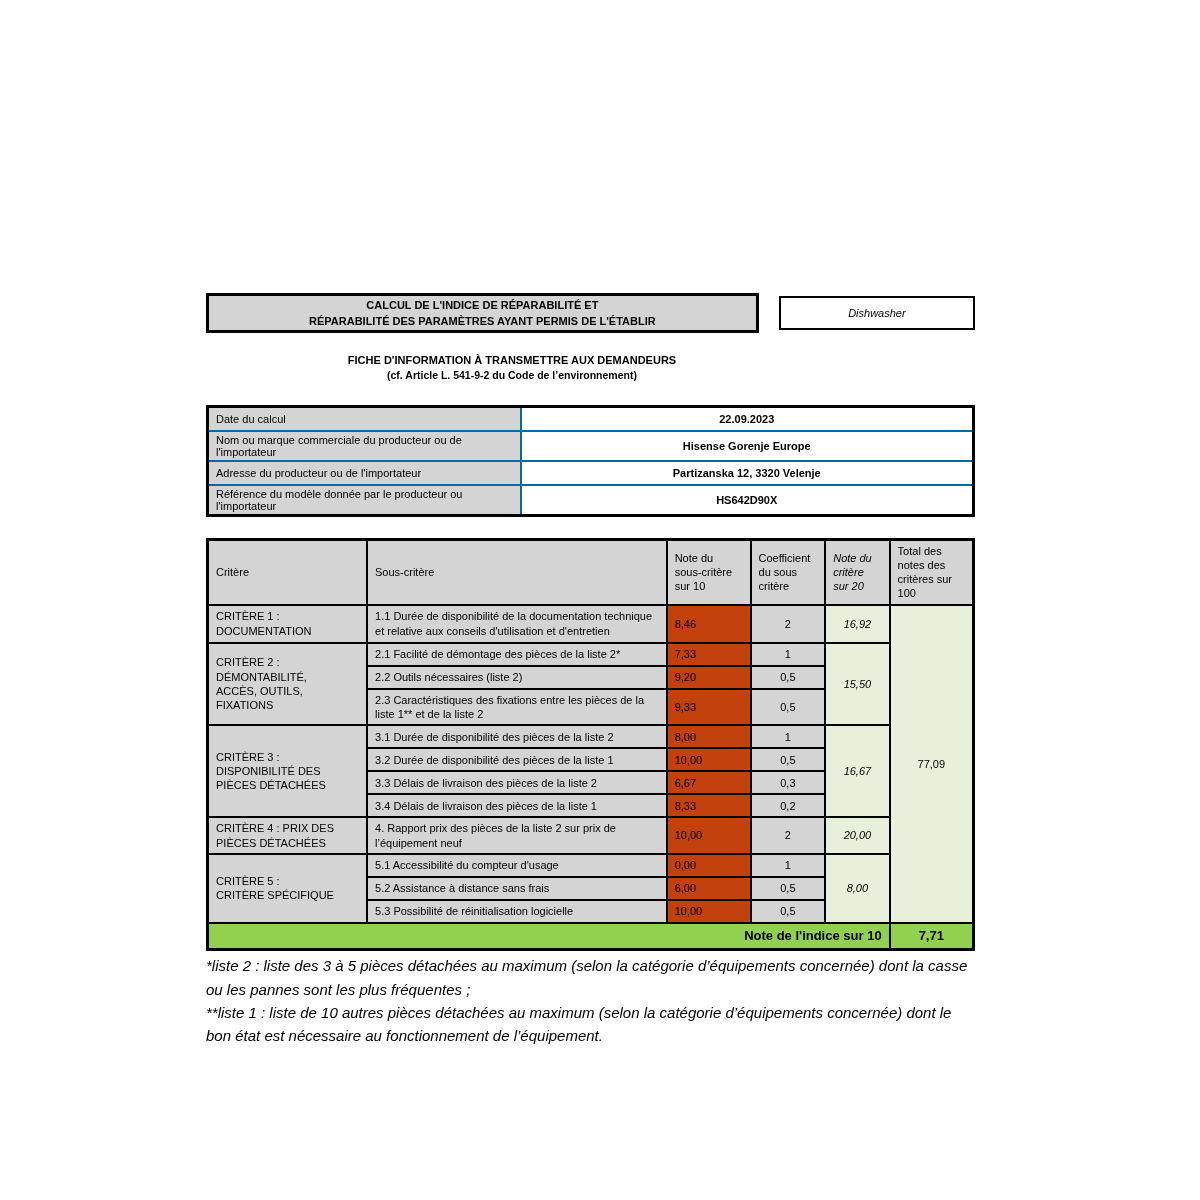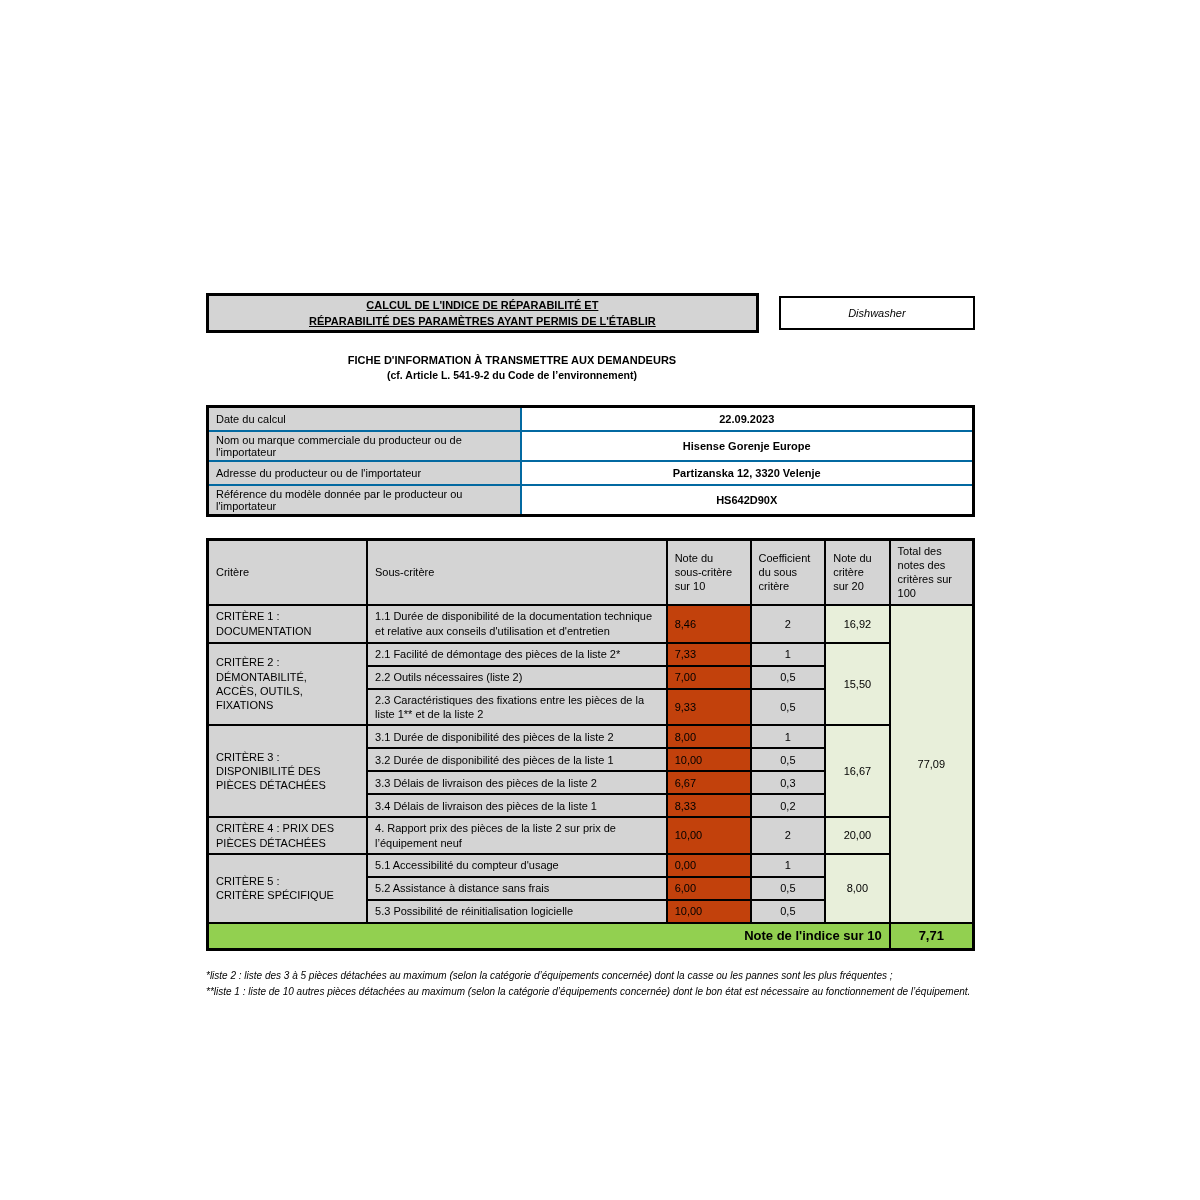--- a/index.html
+++ b/index.html
@@ -4,21 +4,21 @@
 <style>
   * { margin:0; padding:0; box-sizing:border-box; }
   html,body { width:1200px; height:1200px; background:#ffffff;
               font-family:"Liberation Sans", sans-serif; color:#000; }
   .doc { position:absolute; left:206px; top:293px; width:769px; }
 
   
   .header-row { display:flex; align-items:stretch; height:40px; }
   .title-box { width:643px; background:#d4d4d4; border:3px solid #000;
                display:flex; flex-direction:column; justify-content:center;
-               text-align:center; font-weight:bold; font-size:11px; line-height:1.5;text-decoration:underline; }
+               text-align:center; font-weight:bold; font-size:11px; line-height:1.5; }
   .product-box { width:228px; margin-left:20px; margin-top:3px; margin-bottom:3px;
                  border:2px solid #000; background:#fff;
                  display:flex; align-items:center; justify-content:center;
                  font-style:italic; font-size:11px; }
 
   
   .subtitle { margin-top:21px; width:612px; text-align:center; font-weight:bold; }
   .subtitle .l1 { font-size:11px; }
   .subtitle .l2 { font-size:10.5px; margin-top:3px; }
 
@@ -31,30 +31,30 @@
 
   
   .main-table { margin-top:21px; width:769px; border:3px solid #000; font-size:11px; }
   .main-table th, .main-table td { border:2px solid #000; padding:3px 7px;
                                    vertical-align:middle; line-height:1.3; }
   .main-table th { background:#d4d4d4; font-weight:normal; text-align:left; height:44px; }
   .c-crit  { width:156px; background:#d4d4d4; white-space:pre-line; }
   .c-sub   { width:293px; background:#d4d4d4; }
   .c-note  { width:82px;  background:#c2410c; text-align:left; }
   .c-coeff { width:73px;  background:#d4d4d4; text-align:center; }
-  .c-n20   { width:63px;  background:#e8efda; text-align:center; }
+  .c-n20   { width:63px;  background:#e8efda; text-align:center;font-style:italic; }
   .c-total { width:82px; background:#e8efda; text-align:center; }
   tr.h38 td { height:38px; } tr.h23 td { height:23px; } tr.h36 td { height:36px; }
   tr.h35 td { height:35px; }
   .final-row td { background:#92d050; font-weight:bold; font-size:13px; height:27px; }
   .final-label { text-align:right; padding-right:10px; }
   .final-value { text-align:center;margin-top:20px; }
 
   
-  .footnotes { margin-top:17px; font-style:italic; font-size:10px; line-height:1.55; }
+  .footnotes { margin-top:3px; font-style:italic; font-size:15px; line-height:1.55; }
 </style>
 </head>
 <body>
 
 <div class="doc">
 
   <div class="header-row">
     <div class="title-box">
       <div>CALCUL DE L'INDICE DE RÉPARABILITÉ ET</div>
       <div>RÉPARABILITÉ DES PARAMÈTRES AYANT PERMIS DE L'ÉTABLIR</div>
@@ -116,21 +116,21 @@
 DÉMONTABILITÉ,
 ACCÈS, OUTILS,
 FIXATIONS</td>
         <td class="c-sub">2.1 Facilité de démontage des pièces de la liste 2*</td>
         <td class="c-note">7,33</td>
         <td class="c-coeff">1</td>
         <td class="c-n20" rowspan="3">15,50</td>
       </tr>
       <tr class="h23">
         <td class="c-sub">2.2 Outils nécessaires (liste 2)</td>
-        <td class="c-note">7,00</td>
+        <td class="c-note">9,20</td>
         <td class="c-coeff">0,5</td>
       </tr>
       <tr class="h36">
         <td class="c-sub">2.3 Caractéristiques des fixations entre les pièces de la liste 1** et de la liste 2</td>
         <td class="c-note">9,33</td>
         <td class="c-coeff">0,5</td>
       </tr>
 
       <tr class="h23">
         <td class="c-crit" rowspan="4">CRITÈRE 3 :

